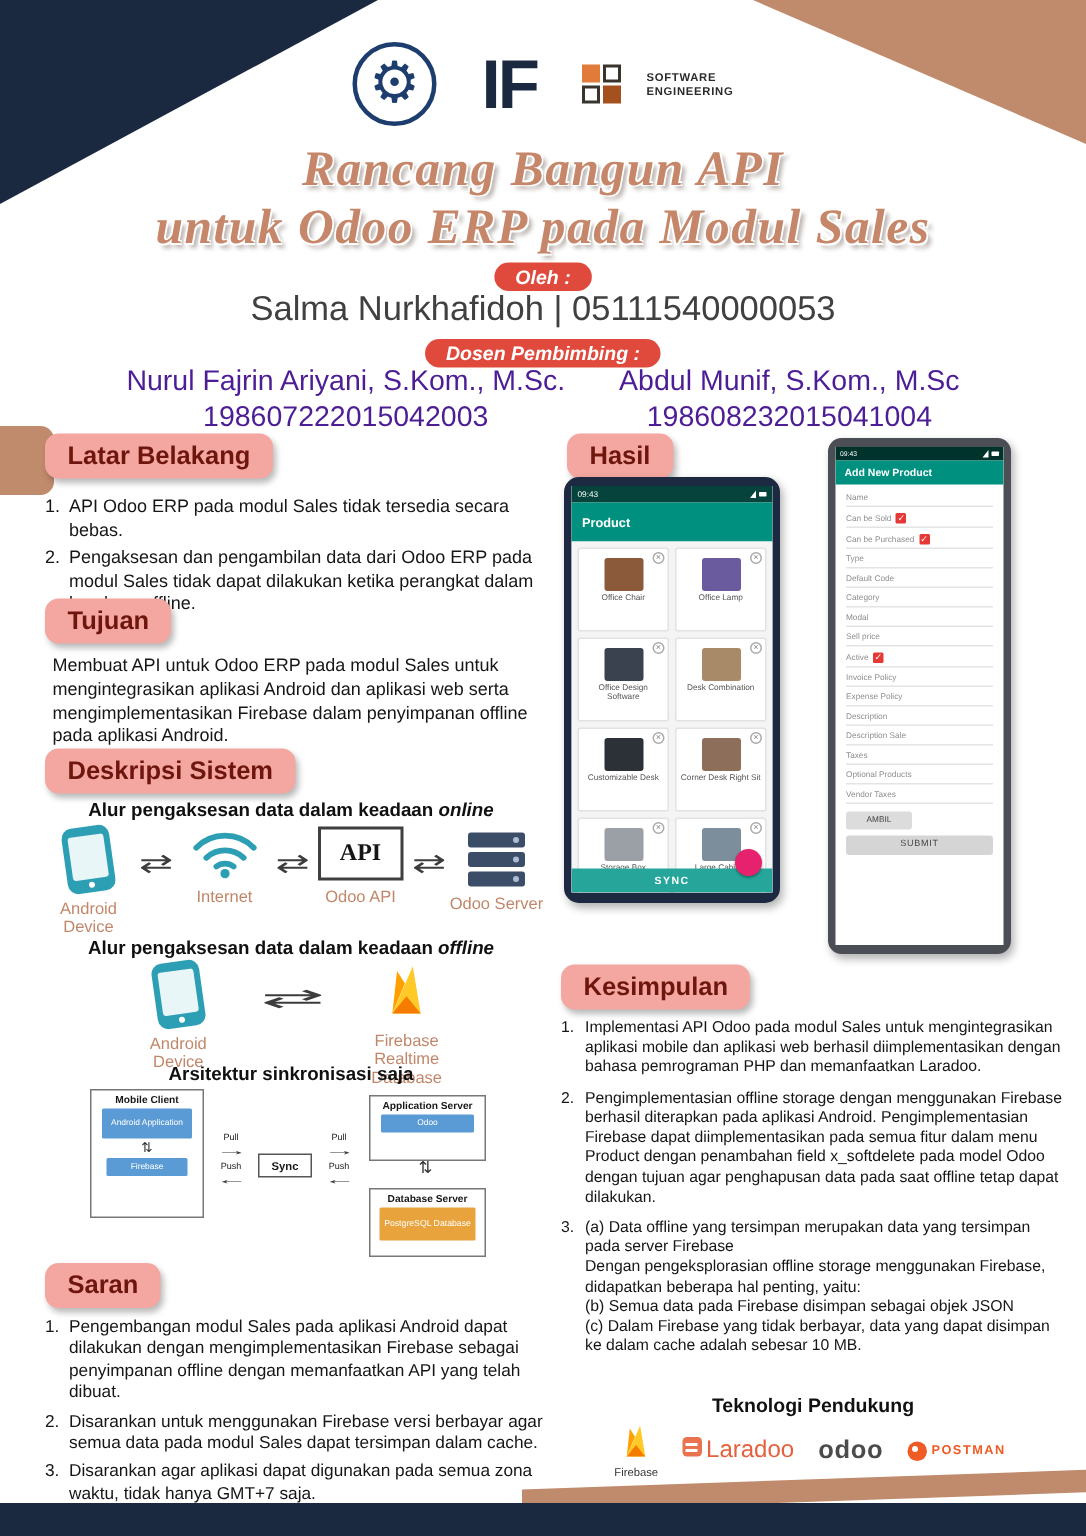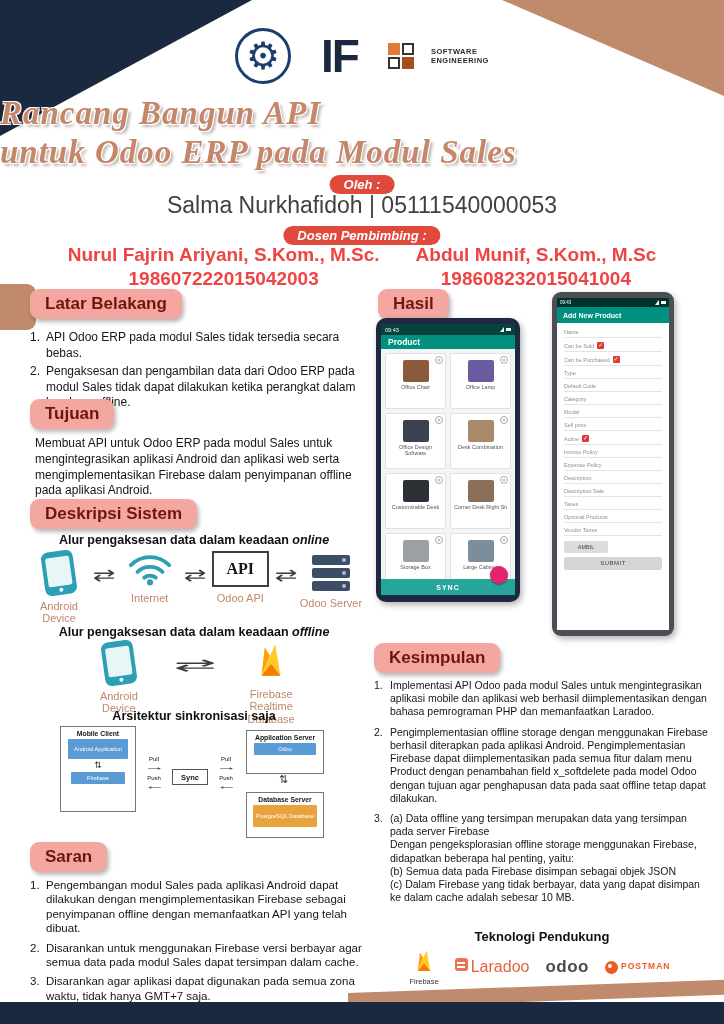--- a/index.html
+++ b/index.html
@@ -26,33 +26,33 @@
   .gear { font-size:38px; line-height:1; color:#1c3d6e; }
   .if-logo { font-size:46px; font-weight:900; color:#1b2940; letter-spacing:-2px; }
   .se-logo { display:flex; align-items:center; gap:17px; }
   .se-grid { width:26px; height:26px; display:grid; grid-template-columns:12px 12px; gap:2px; }
   .sq { width:12px; height:12px; }
   .s1 { background:#e07b39; } .s2 { border:2px solid #3a342e; }
   .s3 { border:2px solid #3a342e; } .s4 { background:#a5511f; }
   .se-text { display:flex; flex-direction:column; font-size:7.5px; font-weight:bold;
              color:#2b2b2b; line-height:1.2; letter-spacing:.5px; }
 
-  .title-wrap { position:absolute; top:94px; left:0; right:0; text-align:left; }
+  .title-wrap { position:absolute; top:94px; left:0; right:0; text-align:center; }
   .title-line { font-family:"Liberation Serif", serif; font-style:italic; font-weight:bold;
                 font-size:33px; color:#c5866a; line-height:1.18; letter-spacing:1px;
                 text-shadow:-1px -1px 0 #fff,1px -1px 0 #fff,-1px 1px 0 #fff,1px 1px 0 #fff,
                 3px 3px 3px rgba(60,40,30,.35); }
 
   .badge-red { position:absolute; left:50%; transform:translateX(-50%); background:#e04a3c; color:#fff;
                font-style:italic; font-weight:bold; font-size:13px; padding:2px 14px; border-radius:11px; }
   .oleh { top:175px; }
   .author { position:absolute; top:192px; left:0; right:0; text-align:center; font-size:23px; color:#404040; }
   .dosen { top:226px; }
   .advisors { position:absolute; top:243px; left:0; right:0; display:flex; justify-content:center;
-              gap:36px; font-size:19px; color:#ef4444; text-align:center; line-height:1.25;font-weight:bold; }
+              gap:36px; font-size:19px; color:#4c1d95; text-align:center; line-height:1.25; }
 
   
   .badge-pink { position:absolute; background:#f4a7a1; color:#6e150e; font-weight:bold; font-size:17px;
                 padding:5px 15px; border-radius:9px; box-shadow:2px 3px 4px rgba(0,0,0,.28); }
   .b-latar { left:30px; top:289px; }
   .b-tujuan { left:30px; top:399px; }
   .b-deskripsi { left:30px; top:499px; }
   .b-saran { left:30px; top:842px; }
   .b-hasil { left:378px; top:289px; }
   .b-kesimpulan { left:374px; top:643px; }
@@ -126,21 +126,21 @@
 
   
   .phone1 { position:absolute; left:376px; top:318px; width:144px; height:284px; background:#1d2940;
             border-radius:10px; padding:6px 5px 7px; box-shadow:2px 3px 6px rgba(0,0,0,.3); }
   .p1-screen { width:100%; height:100%; display:flex; flex-direction:column; background:#fff; overflow:hidden; }
   .p1-status { height:11px; background:#05433c; display:flex; justify-content:space-between;
                align-items:center; padding:0 4px; color:#fff; font-size:5.5px; flex:none; }
   .status-icons { display:flex; gap:2px; align-items:center; }
   .sig { width:0; height:0; border-left:4px solid transparent; border-bottom:5px solid #fff; }
   .bat { width:5px; height:3.5px; background:#fff; border-radius:.5px; }
-  .p1-appbar { height:14px; background:#00907f; color:#fff; font-size:8.5px; font-weight:bold;
+  .p1-appbar { height:26px; background:#00907f; color:#fff; font-size:8.5px; font-weight:bold;
                display:flex; align-items:center; padding:0 7px; flex:none; }
   .p1-body { position:relative; flex:1; background:#f4f4f4; padding:4px; overflow:hidden;
              display:grid; grid-template-columns:1fr 1fr; gap:4px; align-content:start; }
   .pcard { background:#fff; border:1px solid #e2e2e2; border-radius:2px; height:56px; position:relative; padding-top:3px; }
   .pcard-x { position:absolute; top:2px; right:2px; width:8px; height:8px; border:1px solid #aaa;
              border-radius:50%; font-size:6px; line-height:7px; text-align:center; color:#888; }
   .pimg { width:26px; height:22px; margin:3px auto 2px; border-radius:2px; }
   .img1{background:#8a5a3b}.img2{background:#6a5a9e}.img3{background:#39424e}.img4{background:#a88a68}
   .img5{background:#2b3136}.img6{background:#8d6e5a}.img7{background:#9aa0a6}.img8{background:#7c8e9c}
   .pname { font-size:5.5px; text-align:center; color:#555; line-height:1.15; padding:0 2px; }

